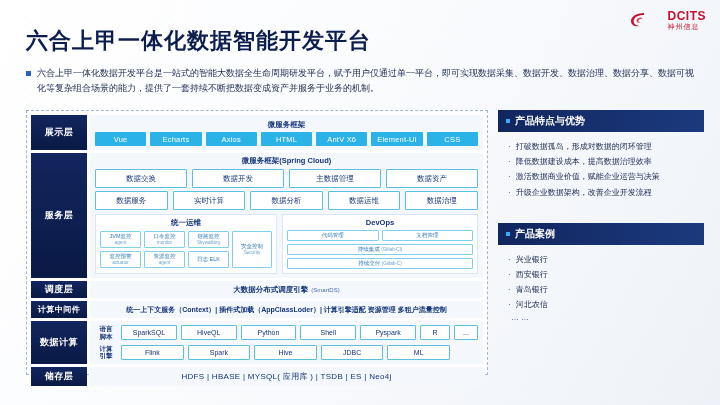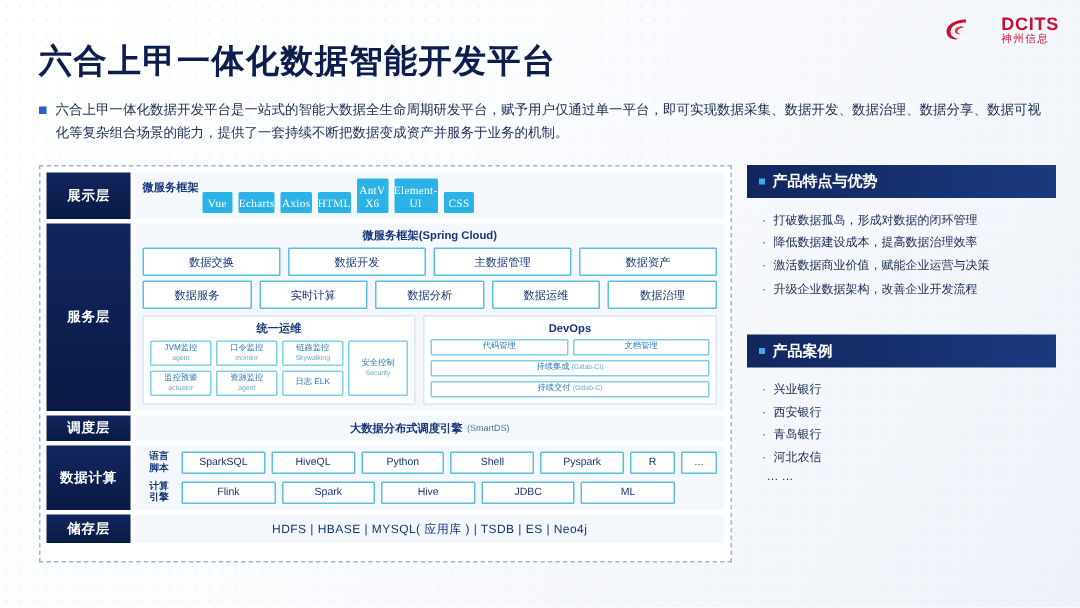--- a/index.html
+++ b/index.html
@@ -48,21 +48,21 @@
   .layer-label {
     width:56px; flex:0 0 56px;
     background:linear-gradient(180deg,#12265e,#0a1945);
     color:#fff; font-size:9px; font-weight:bold;
     display:flex; align-items:center; justify-content:center; text-align:center;
     letter-spacing:.5px; line-height:1.25;
   }
   .layer-body { flex:1; background:#f4f8fd; position:relative; }
 
   
-  .disp-body { padding:4px 5px; display:flex; flex-direction:row; gap:2px;font-family:Liberation Serif, serif; }
+  .disp-body { padding:4px 5px; display:flex; flex-direction:column; gap:2px; }
   .tag-row { display:flex; gap:4px;align-items:flex-end; }
   .tag {
     flex:1; background:#2bb3e8; color:#fff; font-size:7.5px;
     text-align:center; padding:2.5px 0; border-radius:1px; letter-spacing:.2px;
   }
   .framework-cap { text-align:center; font-size:7.5px; color:#16357a; font-weight:bold; padding-top:1px;}
 
   
   .svc-body { padding:3px 5px 4px; }
   .svc-title { text-align:center; font-size:7.5px; color:#16357a; font-weight:bold; margin-bottom:3px; }
@@ -257,20 +257,26 @@
   <div class="row">
     <div class="layer-label">调度层</div>
     <div class="layer-body">
       <div class="oneline">
         <span>大数据分布式调度引擎</span>
         <span class="en" style="margin-left:3px">(SmartDS)</span>
       </div>
     </div>
   </div>
 
+  <div class="row">
+    <div class="layer-label" style="font-size:8px">计算中间件</div>
+    <div class="layer-body">
+      <div class="oneline small">统一上下文服务（Context）| 插件式加载（AppClassLoder）| 计算引擎适配 资源管理 多租户流量控制</div>
+    </div>
+  </div>
 
   <div class="row">
     <div class="layer-label">
       <span>数据</span>
         <br>
       <span>计算</span>
     </div>
     <div class="layer-body dc-body">
       <div class="dc-line">
         <div class="dc-tag">

